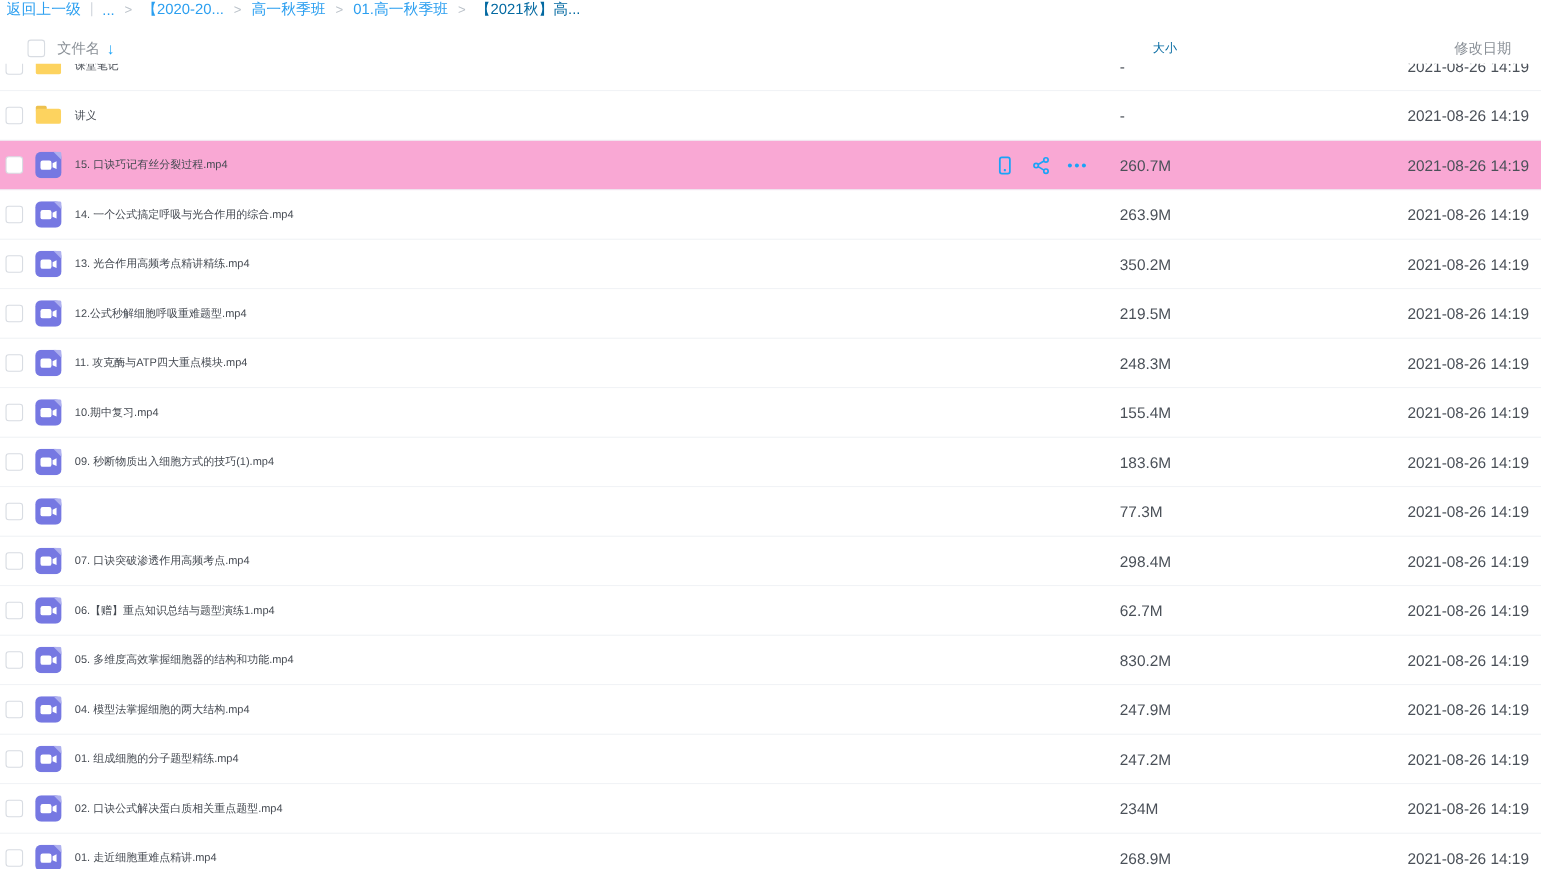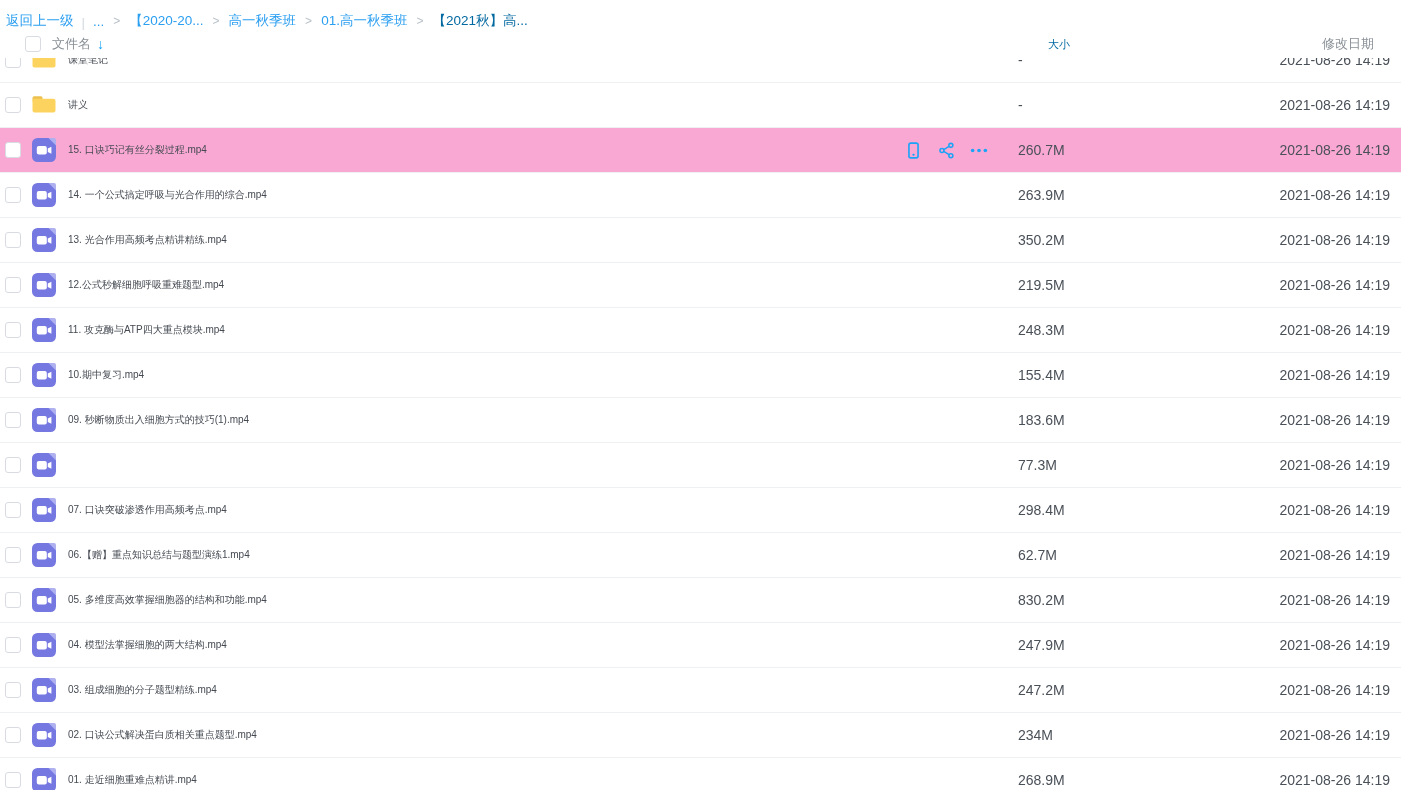--- a/index.html
+++ b/index.html
@@ -1,20 +1,20 @@
 <!DOCTYPE html>
 <html><head>
 <meta charset="utf-8">
 <style>
   * { margin:0; padding:0; box-sizing:border-box; }
   html,body { width:1401px; height:790px; overflow:hidden; background:#fff;
     font-family:"Liberation Sans","DejaVu Sans",sans-serif; }
 
   
-  .crumbbar { height:30px; display:flex; align-items:flex-end; padding-left:6px;
+  .crumbbar { height:30px; display:flex; align-items:flex-start; padding-left:6px;
     font-size:13.5px; white-space:nowrap; }
   .crumbbar .back { color:#2b9ff0; cursor:pointer; }
   .crumbbar .pipe { color:#d4d9df; margin:0 8px; }
   .crumbbar .sep { color:#b9c0c8; margin:0 9px; font-size:12px; }
   .crumbbar .crumb { color:#2b9ff0; cursor:pointer; }
   .crumbbar .crumb.current { color:#0369a1; cursor:default; }
 
   
   .thead { position:relative; height:28px;margin-left:20px; }
   .thead .col-name { position:absolute; left:32px; top:50%; transform:translateY(-50%);
@@ -265,21 +265,21 @@
         <span class="fdate">2021-08-26 14:19</span>
       </div>
       <div class="row">
         <span class="checkbox"></span>
         <span class="fileicon"><svg width="24" height="24" viewBox="0 0 24 24">
             <rect x="0" y="0" width="24" height="24" rx="5.5" fill="#7678e2"></rect>
             <path d="M16.5 0 H22 Q24 0 24 2 V7.5 Z" fill="#aeb0ef"></path>
             <rect x="4.8" y="8" width="10" height="8.4" rx="2" fill="#fff"></rect>
             <path d="M15.8 10.4 L19.4 8.7 V15.7 L15.8 14 Z" fill="#fff"></path>
           </svg></span>
-        <span class="fname">03. 组成细胞的分子题型精练.mp4</span>
+        <span class="fname">01. 组成细胞的分子题型精练.mp4</span>
         <span class="fsize">247.2M</span>
         <span class="fdate">2021-08-26 14:19</span>
       </div>
       <div class="row">
         <span class="checkbox"></span>
         <span class="fileicon"><svg width="24" height="24" viewBox="0 0 24 24">
             <rect x="0" y="0" width="24" height="24" rx="5.5" fill="#7678e2"></rect>
             <path d="M16.5 0 H22 Q24 0 24 2 V7.5 Z" fill="#aeb0ef"></path>
             <rect x="4.8" y="8" width="10" height="8.4" rx="2" fill="#fff"></rect>
             <path d="M15.8 10.4 L19.4 8.7 V15.7 L15.8 14 Z" fill="#fff"></path>

